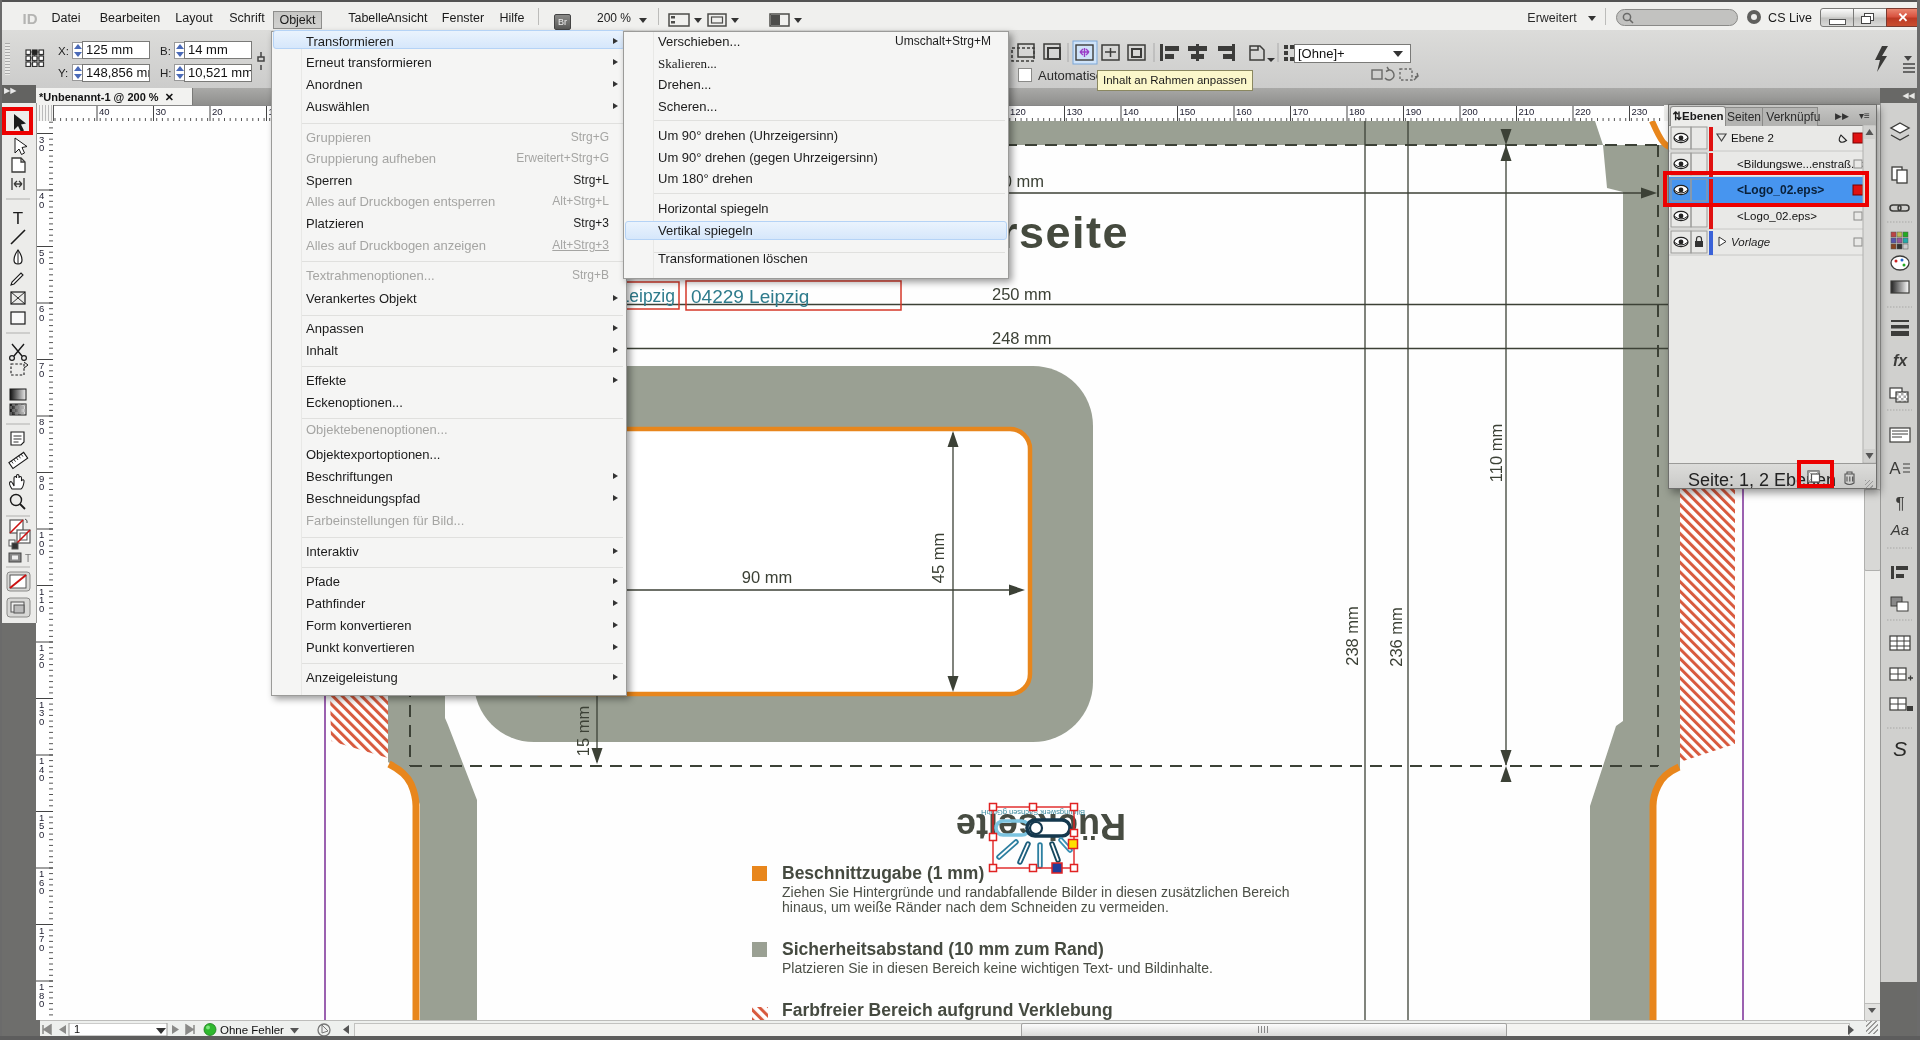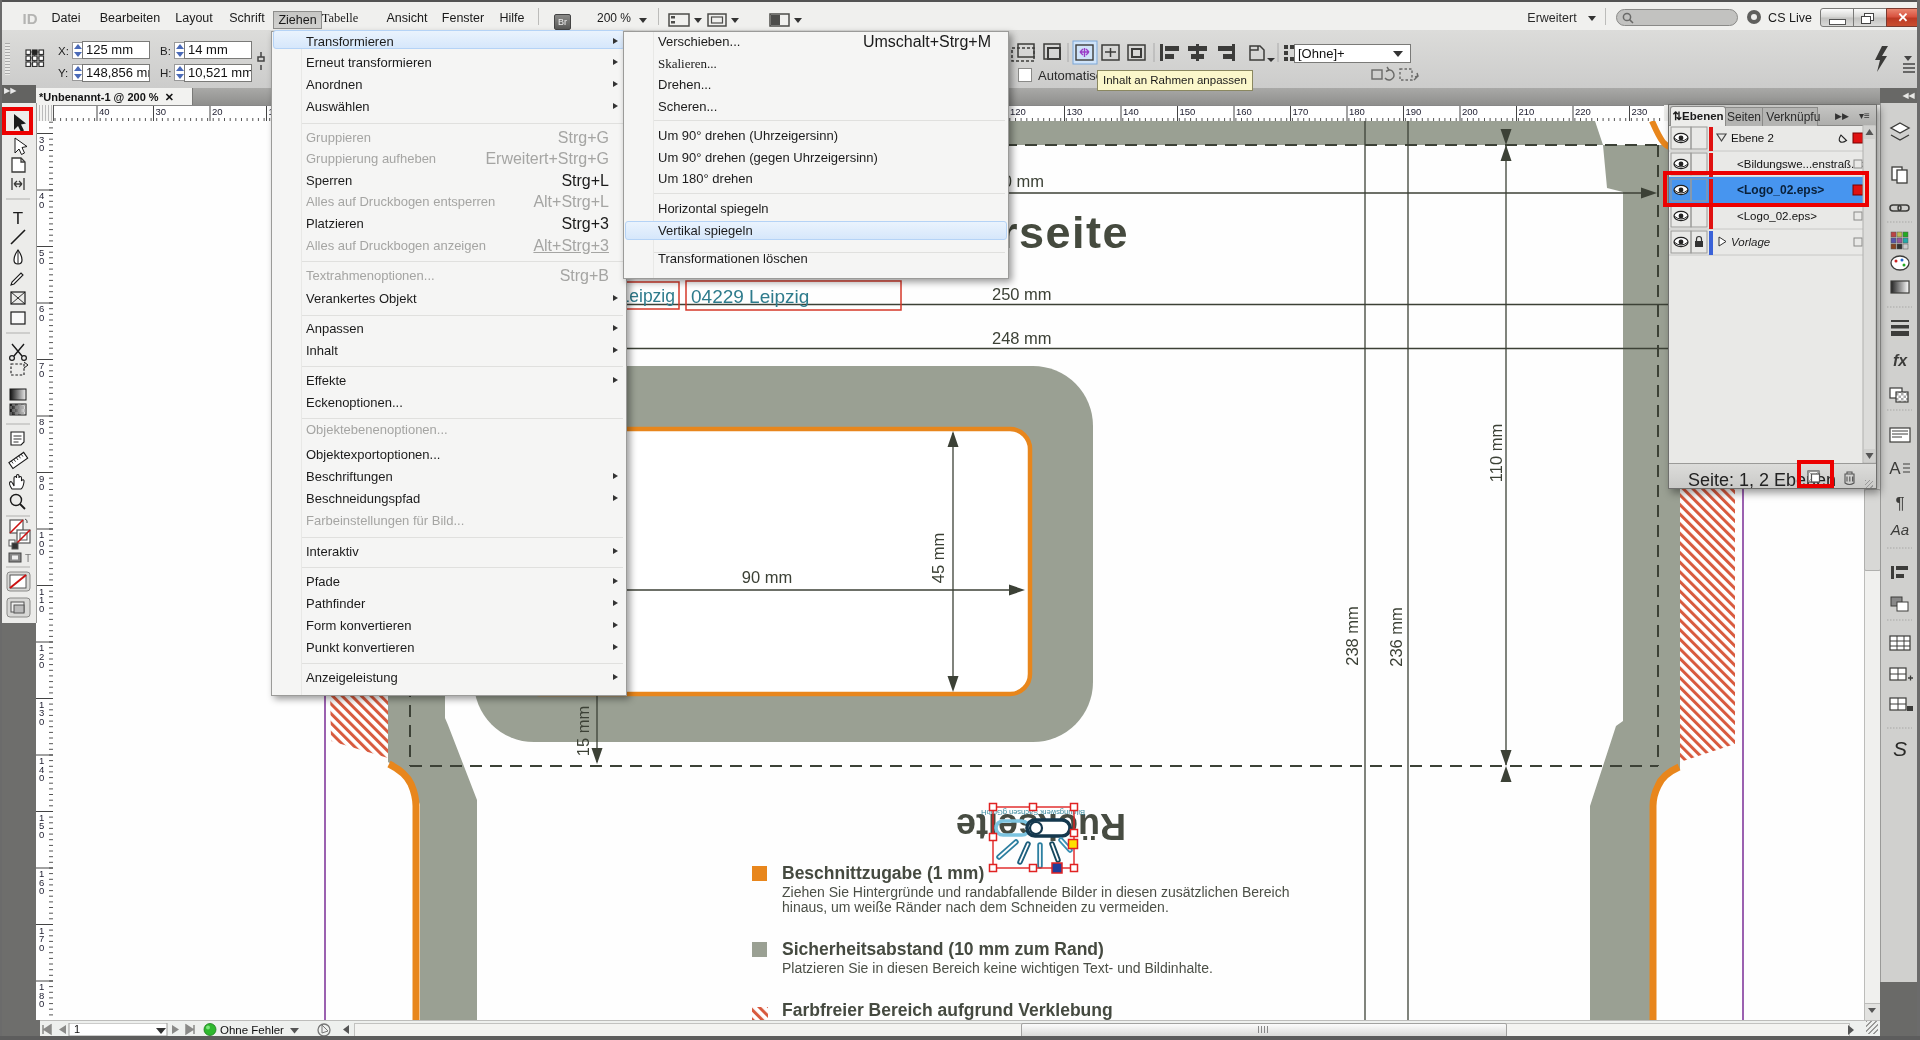--- a/index.html
+++ b/index.html
@@ -37,42 +37,42 @@
   #statusdark{left:2px;top:1020px;width:38px;height:16px;background:#6e6e6c;}
   
   #dock{left:1880px;top:88px;width:37px;height:894px;background:#d0d0ce;border-left:1px solid #9a9a98;}
   #dockdark{left:1880px;top:982px;width:37px;height:54px;background:#6a6a68;}
   
   #epanel{left:1668px;top:104px;width:207px;height:383px;background:#e9e9e7;border:1px solid #6f6f6d;box-shadow:3px 4px 8px rgba(0,0,0,.4);overflow:hidden;}
   
   .menu{position:absolute;background:#f5f5f4;border:1px solid #9b9b99;box-shadow:3px 3px 7px rgba(0,0,0,.4);}
   .mi{position:absolute;left:34px;font-size:13px;line-height:13px;color:#1b1b1b;white-space:nowrap;}
   .mi.d{color:#a5a5a3;}
-  .sc{position:absolute;font-size:16px;line-height:13px;color:#1b1b1b;white-space:nowrap;}
+  .sc{position:absolute;font-size:12px;line-height:13px;color:#1b1b1b;white-space:nowrap;}
   .sc.d{color:#a5a5a3;}
   .sep{position:absolute;left:30px;right:3px;height:1px;background:#e0e0de;}
   .arr{position:absolute;width:0;height:0;border-left:5px solid #333;border-top:3.8px solid transparent;border-bottom:3.8px solid transparent;}
   .hl{position:absolute;left:1px;right:1px;height:19px;background:linear-gradient(#eaf3fd,#d6e7fb);border:1px solid #b5d3f6;border-radius:3px;box-sizing:border-box;}
   
   #tooltip{left:1097px;top:70px;height:19px;background:#fbf7cb;border:1px solid #8a8760;font-size:11.5px;color:#1a1a1a;line-height:19px;padding:0 5px;white-space:nowrap;z-index:60;}
   .redbox{position:absolute;border:4px solid #ec0000;z-index:70;box-sizing:border-box;}
   svg{display:block;}
   text{font-family:"Liberation Sans",sans-serif;}
 </style>
 </head>
 <body>
 
 <div class="abs" id="menubar">
   <div class="mitem" style="left:8px;width:40px;color:#b4b4b2;font-weight:bold;font-size:15px;">ID</div>
   <div class="mitem" style="left:46px;width:36px;">Datei</div>
   <div class="mitem" style="left:94px;width:68px;">Bearbeiten</div>
   <div class="mitem" style="left:170px;width:44px;">Layout</div>
   <div class="mitem" style="left:222px;width:46px;">Schrift</div>
-  <div class="mitem" style="left:271px;width:49px;background:linear-gradient(#c6c6c4,#d2d2d0);border:1px solid #8e8e8c;height:18px;line-height:17px;box-sizing:border-box;top:9px;">Ziehen</div>
-  <div class="mitem" style="left:316px;width:44px;font-family:Liberation Serif, serif;">Tabelle</div>
+  <div class="mitem" style="left:271px;width:49px;background:linear-gradient(#c6c6c4,#d2d2d0);border:1px solid #8e8e8c;height:18px;line-height:17px;box-sizing:border-box;top:9px;">Objekt</div>
+  <div class="mitem" style="left:344px;width:44px;">Tabelle</div>
   <div class="mitem" style="left:382px;width:46px;">Ansicht</div>
   <div class="mitem" style="left:438px;width:46px;">Fenster</div>
   <div class="mitem" style="left:494px;width:32px;">Hilfe</div>
   <div class="abs" style="left:536px;top:6px;width:1px;height:17px;background:#bcbcba;"></div>
   <div class="abs" style="left:552px;top:12px;width:15px;height:14px;background:linear-gradient(#8a8a88,#5a5a58);border:1px solid #444;border-radius:2px;color:#eee;font-size:9px;text-align:center;line-height:14px;">Br</div>
   <div class="mitem" style="left:592px;width:40px;font-size:12px;">200 %</div>
   <div class="abs" style="left:637px;top:16px;width:0;height:0;border-top:5px solid #333;border-left:4px solid transparent;border-right:4px solid transparent;"></div>
   <div class="abs" style="left:656px;top:6px;width:1px;height:17px;background:#bcbcba;"></div>
   <svg class="abs" style="left:666px;top:10px;" width="150" height="16">
     <rect x="1" y="2" width="20" height="12" fill="none" stroke="#4c4c4a" stroke-width="1.5"></rect>

